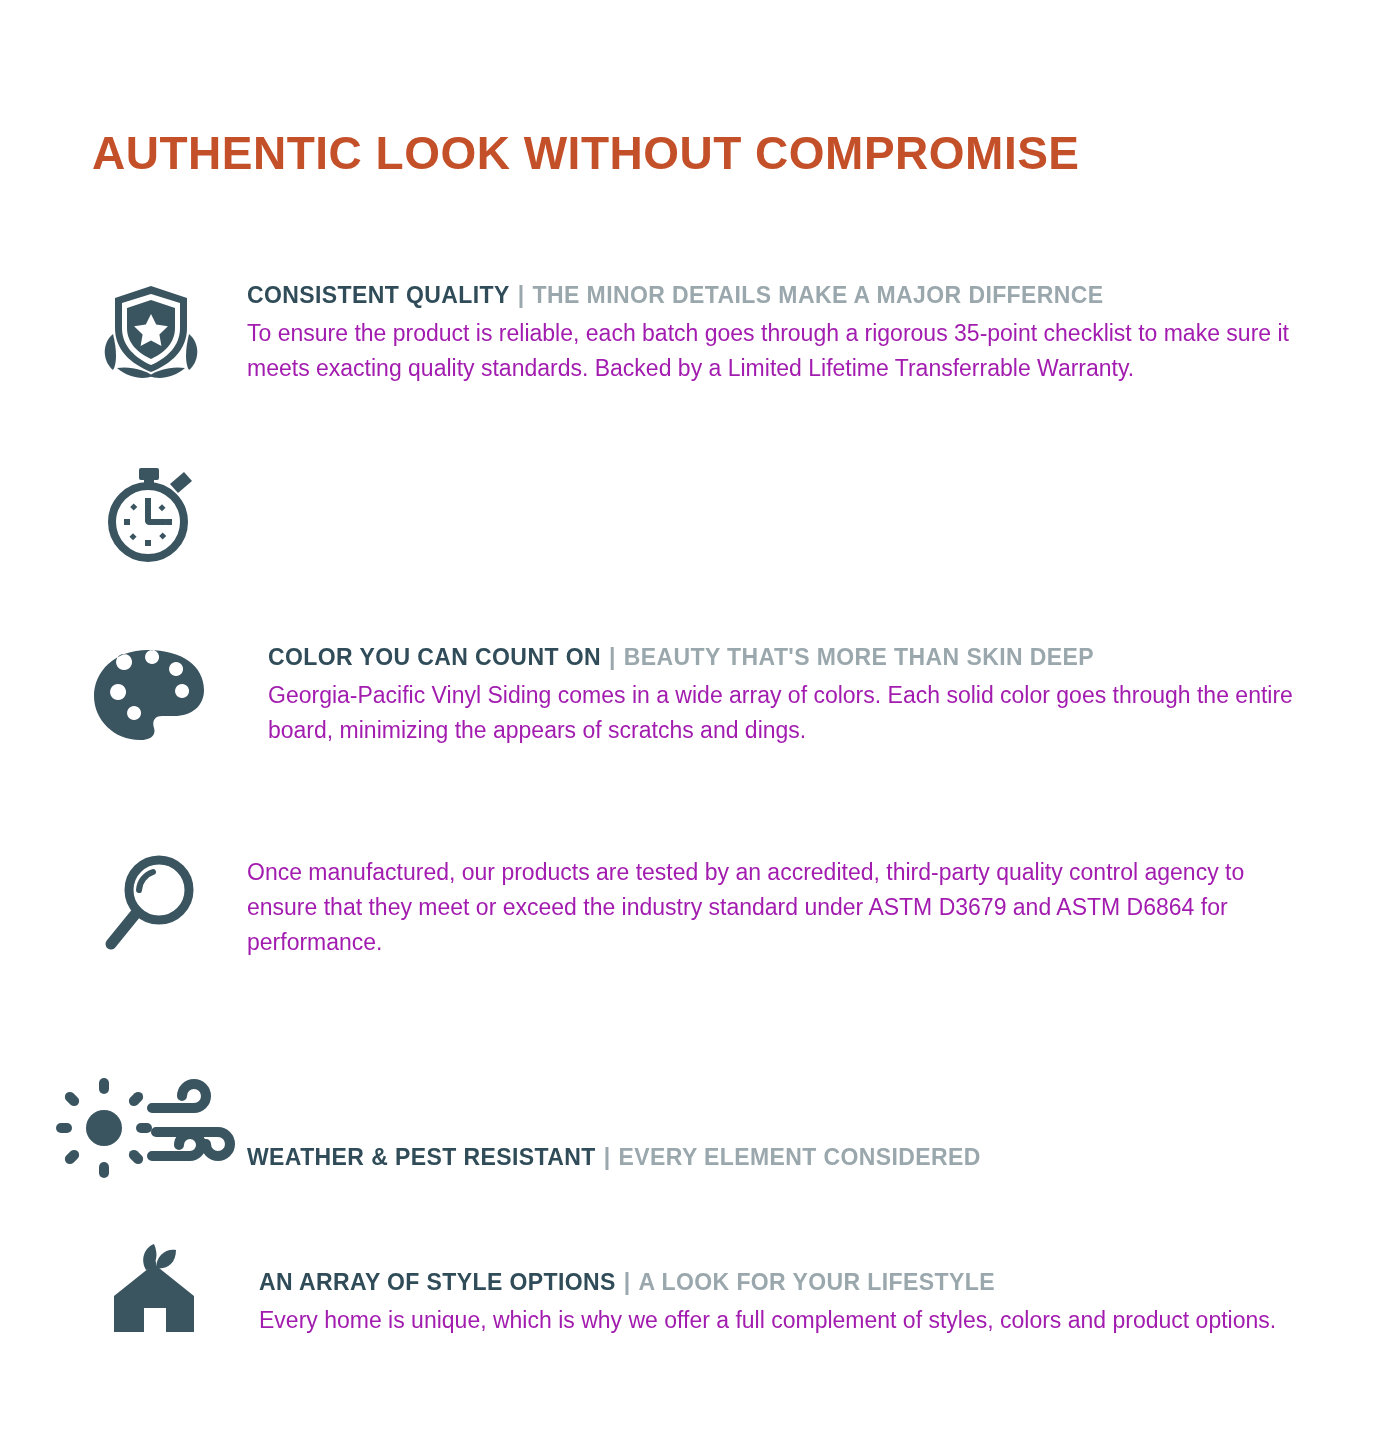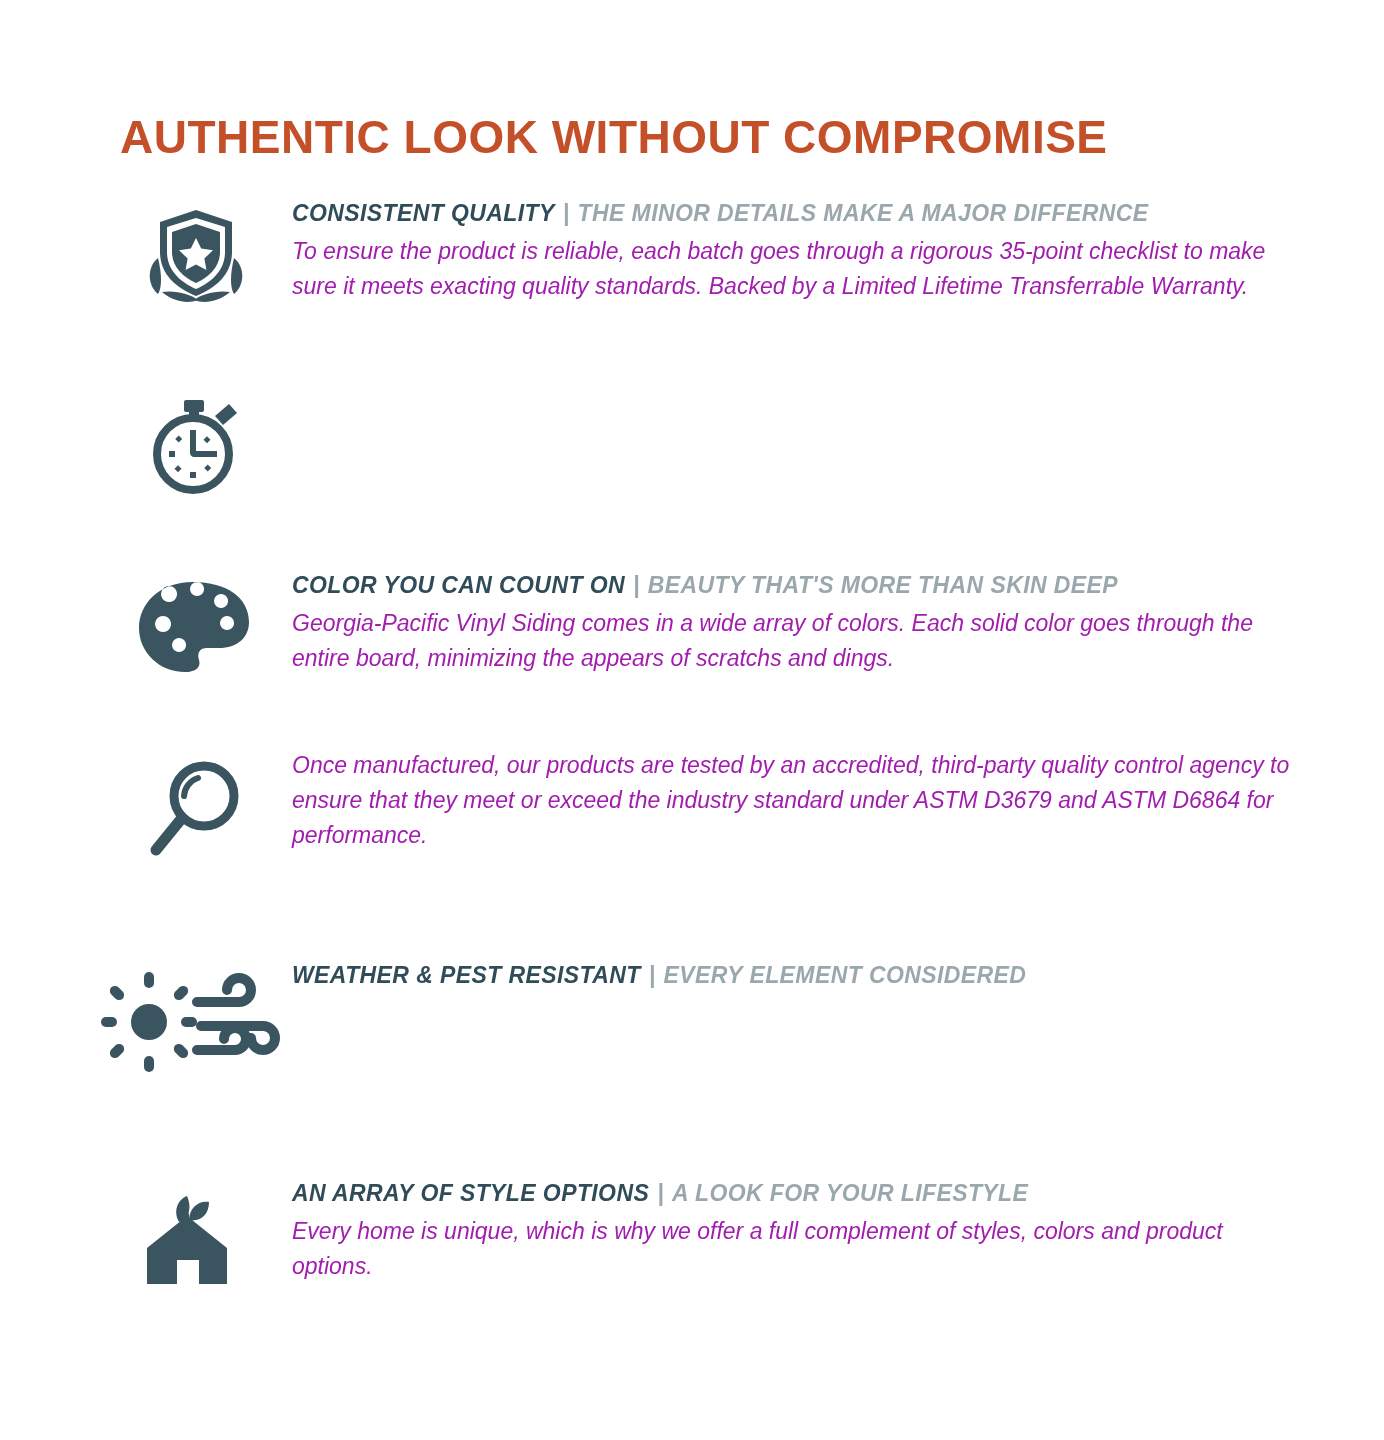--- a/index.html
+++ b/index.html
@@ -16,46 +16,44 @@
   }
   .page {
     position: relative;
     width: 1384px;
     height: 1440px;
     box-sizing: border-box;
     padding: 0;
   }
   .headline {
     position: absolute;
-    top: 78px;
+    top: 94px;
     left: 92px;
     width: 1210px;
     font-size: 46px;
     line-height: 56px;
     font-weight: bold;
     letter-spacing: 0.5px;
     color: #c4502a;
     text-transform: uppercase;
     white-space: nowrap;
-    margin-left: 28px;
   }
   .features {
     position: absolute;
     top: 196px;
     left: 0;
     width: 1384px;
   }
   .feature {
     position: relative;
     display: flex;
-    align-items: flex-start;
+    align-items: flex-end;
     min-height: 140px;
-    padding-left: 100px;
+    padding-left: 55px;
     box-sizing: border-box;
-    font-style: italic;
   }
   .icon-cell {
     width: 192px;
     flex: 0 0 192px;
     display: flex;
     justify-content: center;
     align-items: flex-start;
     padding-top: 4px;
   }
   .icon-cell svg {
@@ -87,24 +85,24 @@
   }
   .feature-body {
     font-size: 23px;
     line-height: 35px;
     color: #a21caf;
     font-weight: normal;
   }
   
   .f0 { height: 190px; }
   .f1 { height: 182px; }
-  .f2 { height: 180px; }
+  .f2 { height: 180px; gap: 21px; }
   .f3 { height: 212px; }
   .f4 { height: 218px; }
-  .f5 { height: 160px; }
+  .f5 { height: 160px; margin-left: 12px; }
   .f1 .icon-cell, .f2 .icon-cell, .f3 .icon-cell, .f4 .icon-cell, .f5 .icon-cell { padding-top: 8px; }
   .f3 .text-cell, .f4 .text-cell, .f5 .text-cell { padding-top: 0; }
 </style>
 </head>
 <body>
 
 <div class="page">
 
   <h1 class="headline">AUTHENTIC LOOK WITHOUT COMPROMISE</h1>
 

